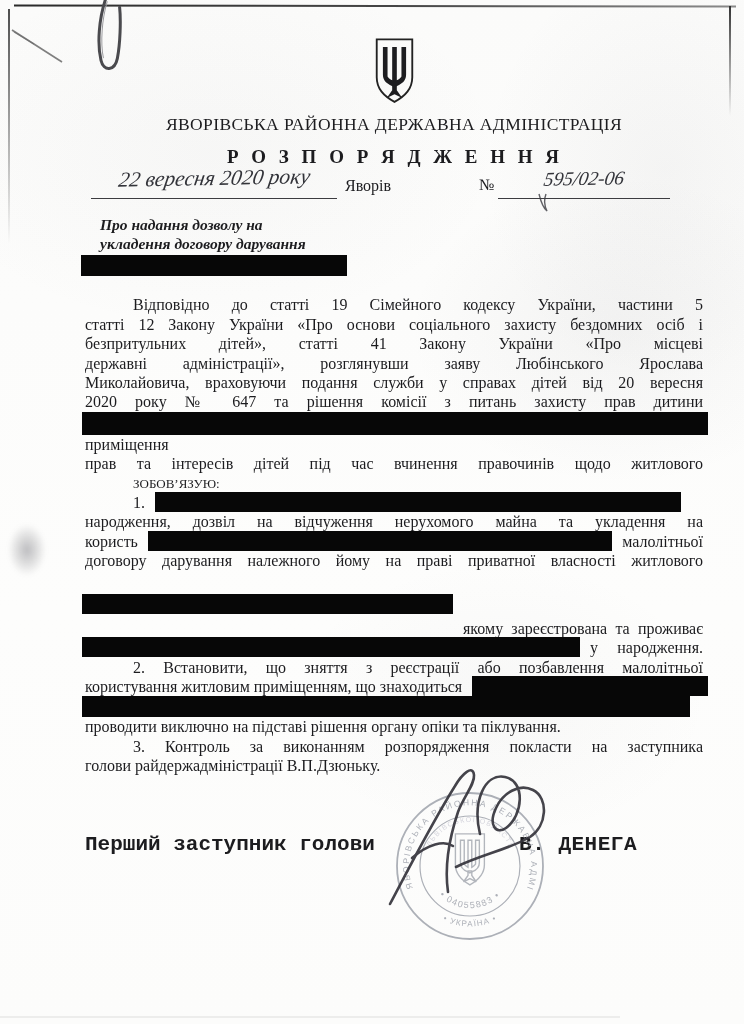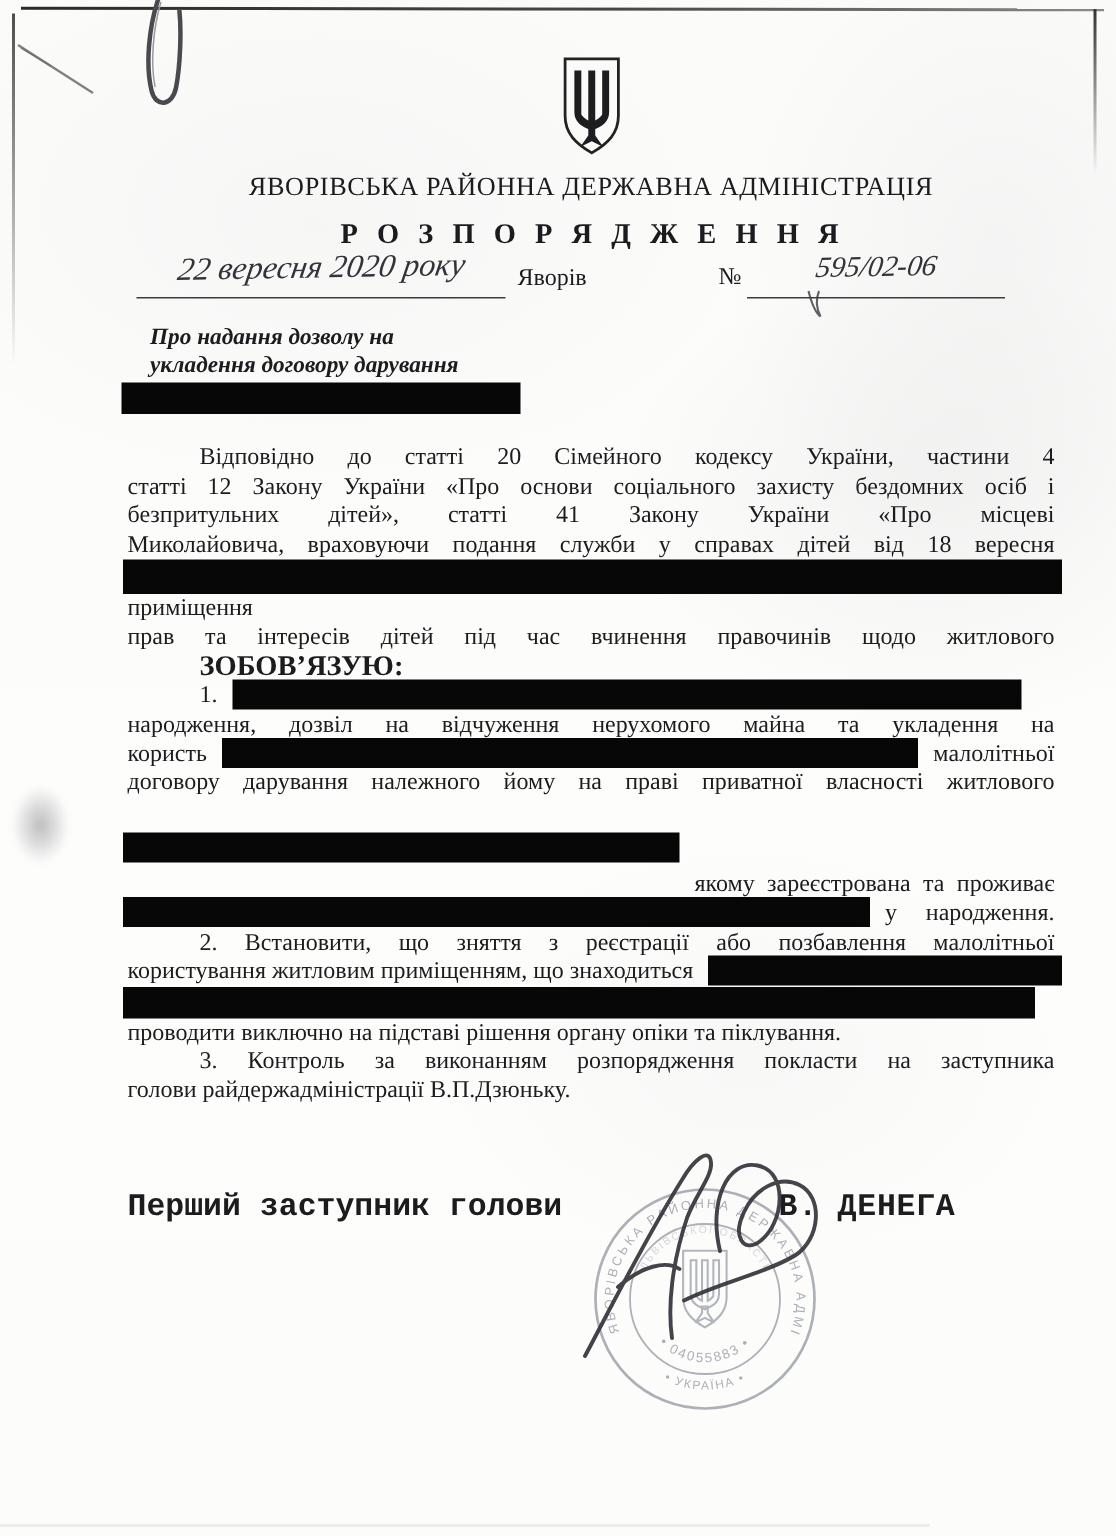--- a/index.html
+++ b/index.html
@@ -36,21 +36,21 @@
   #num-label{position:absolute;left:394px;top:6px;font-size:16px;}
   #num-hw{position:absolute;left:413px;top:-2px;width:172px;border-bottom:1.6px solid #3c3c40;
           text-align:center;font-size:19.5px;height:30px;}
   #subject{margin-left:15px;margin-top:3px;font-weight:bold;font-style:italic;font-size:15.5px;line-height:19.2px;}
   .redaction{background:#070707;}
   #subject-bar{width:266px;height:21px;margin-left:-4px;margin-top:2px;}
   #body-lines{margin-top:19px;font-size:16px;}
   .line{min-height:19.4px;line-height:19.4px;}
   .just{text-align:justify;text-align-last:justify;}
   .ind{text-indent:48px;}
-  .bold{font-weight:bold;font-size:19px;}
+  .bold{font-weight:normal;font-size:13px;}
   .mixed{display:flex;gap:10px;}
   .seg{display:block;white-space:nowrap;}
   .jseg{flex:1;text-align:justify;text-align-last:justify;white-space:normal;}
   .inline-bar{height:20px;align-self:center;margin-top:-1px;}
   .bar-line{display:block;}
   #sig-row{display:flex;margin-top:57px;font-weight:bold;font-size:21px;font-family:Liberation Mono, monospace;}
   #sig-title{white-space:nowrap;}
   #sig-name{margin-left:auto;margin-right:66px;white-space:nowrap;letter-spacing:.5px;}
   #stamp{position:absolute;left:393px;top:789px;opacity:.85;}
   #signature{position:absolute;left:360px;top:756px;}
@@ -105,24 +105,26 @@
       <div id="num-hw"><span class="hand">595/02-06</span></div>
     </div>
 
     <div id="subject">
       <div>Про надання дозволу на</div>
       <div>укладення договору дарування</div>
     </div>
     <div id="subject-bar" class="redaction"></div>
 
     <div id="body-lines">
-        <div class="line t just ind">Відповідно до статті 20 Сімейного кодексу України, частини 4</div>
+        <div class="line t just ind">Відповідно до статті 19 Сімейного кодексу України, частини 5</div>
         <div class="line t just">статті 12 Закону України «Про основи соціального захисту бездомних осіб і</div>
         <div class="line t just">безпритульних дітей», статті 41 Закону України «Про місцеві</div>
-        <div class="line t just">Миколайовича, враховуючи подання служби у справах дітей від 18 вересня</div>
+        <div class="line t just">державні адміністрації», розглянувши заяву Любінського Ярослава</div>
+        <div class="line t just">Миколайовича, враховуючи подання служби у справах дітей від 20 вересня</div>
+        <div class="line t just">2020 року № 647 та рішення комісії з питань захисту прав дитини</div>
         <div class="line bar-line">
           <div class="redaction" style="width: 626px; height: 23px; margin-left: -3px;"></div>
         </div>
         <div class="line t">приміщення</div>
         <div class="line t just">прав та інтересів дітей під час вчинення правочинів щодо житлового</div>
         <div class="line t ind bold">ЗОБОВ’ЯЗУЮ:</div>
         <div class="line mixed">
           <span class="seg" style="padding-left: 48px;">1.</span>
           <span class="redaction inline-bar" style="flex: 1 1 0%; margin-right: 22px;"></span>
         </div>

